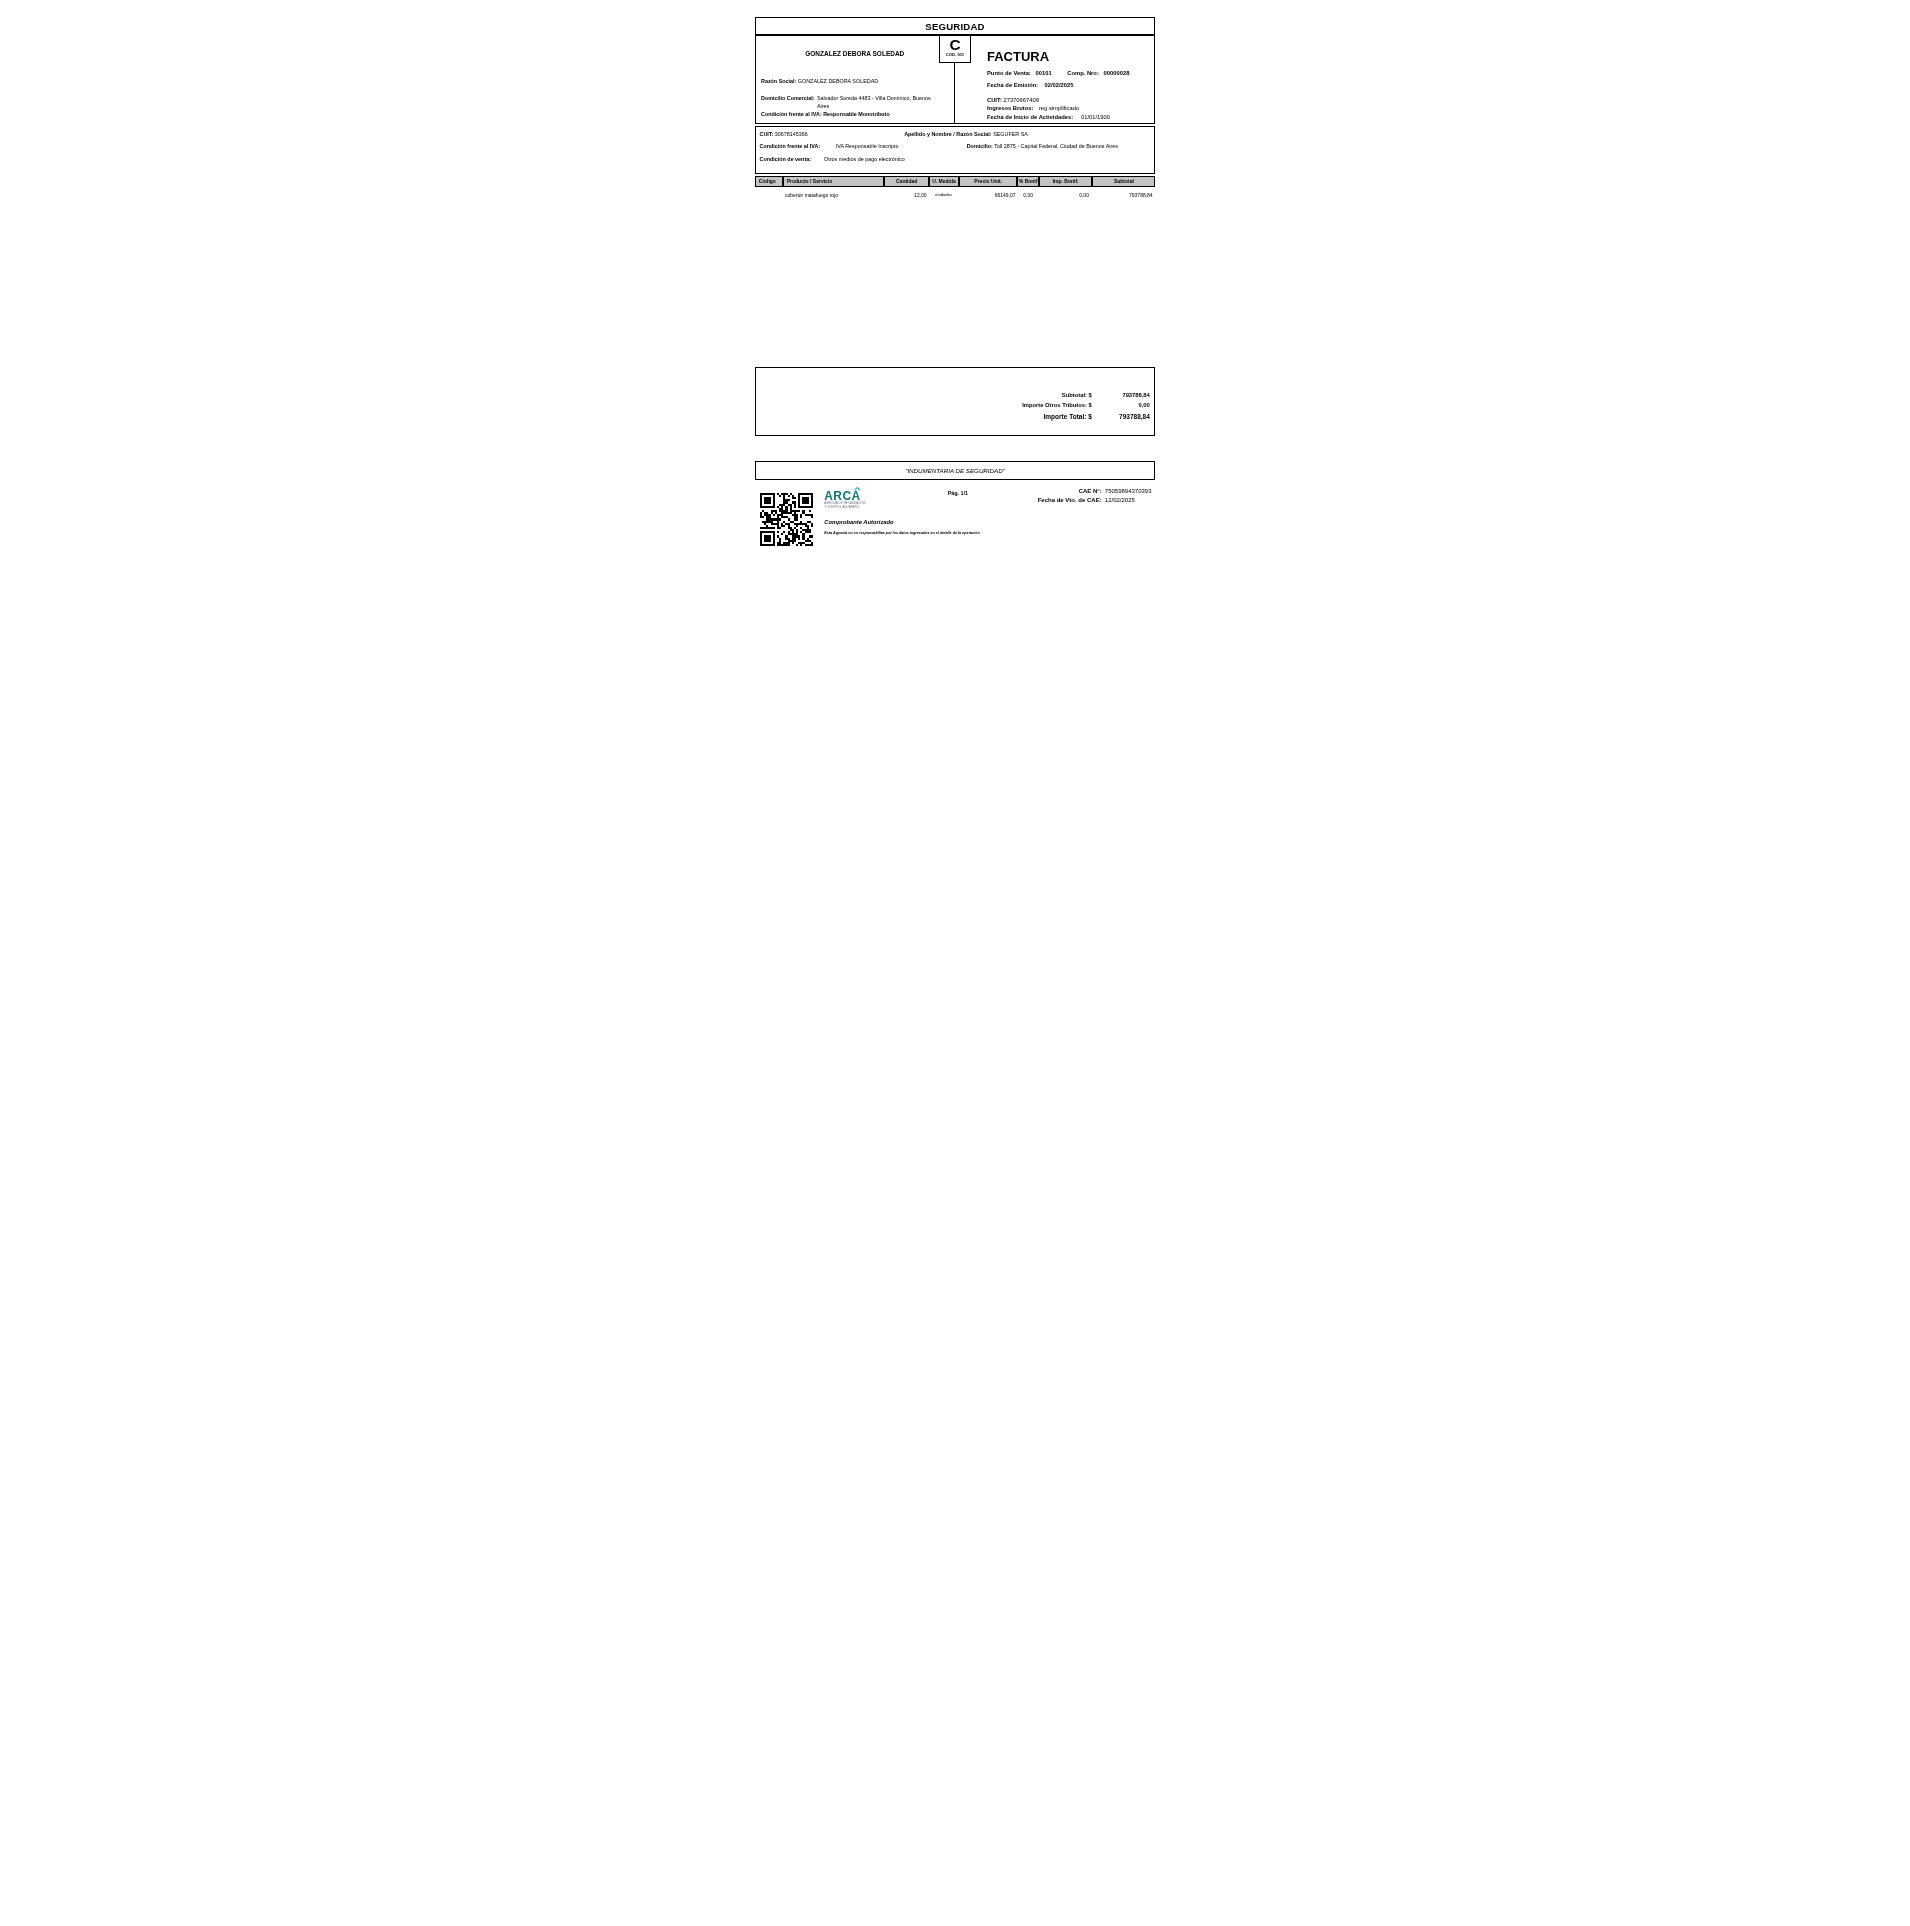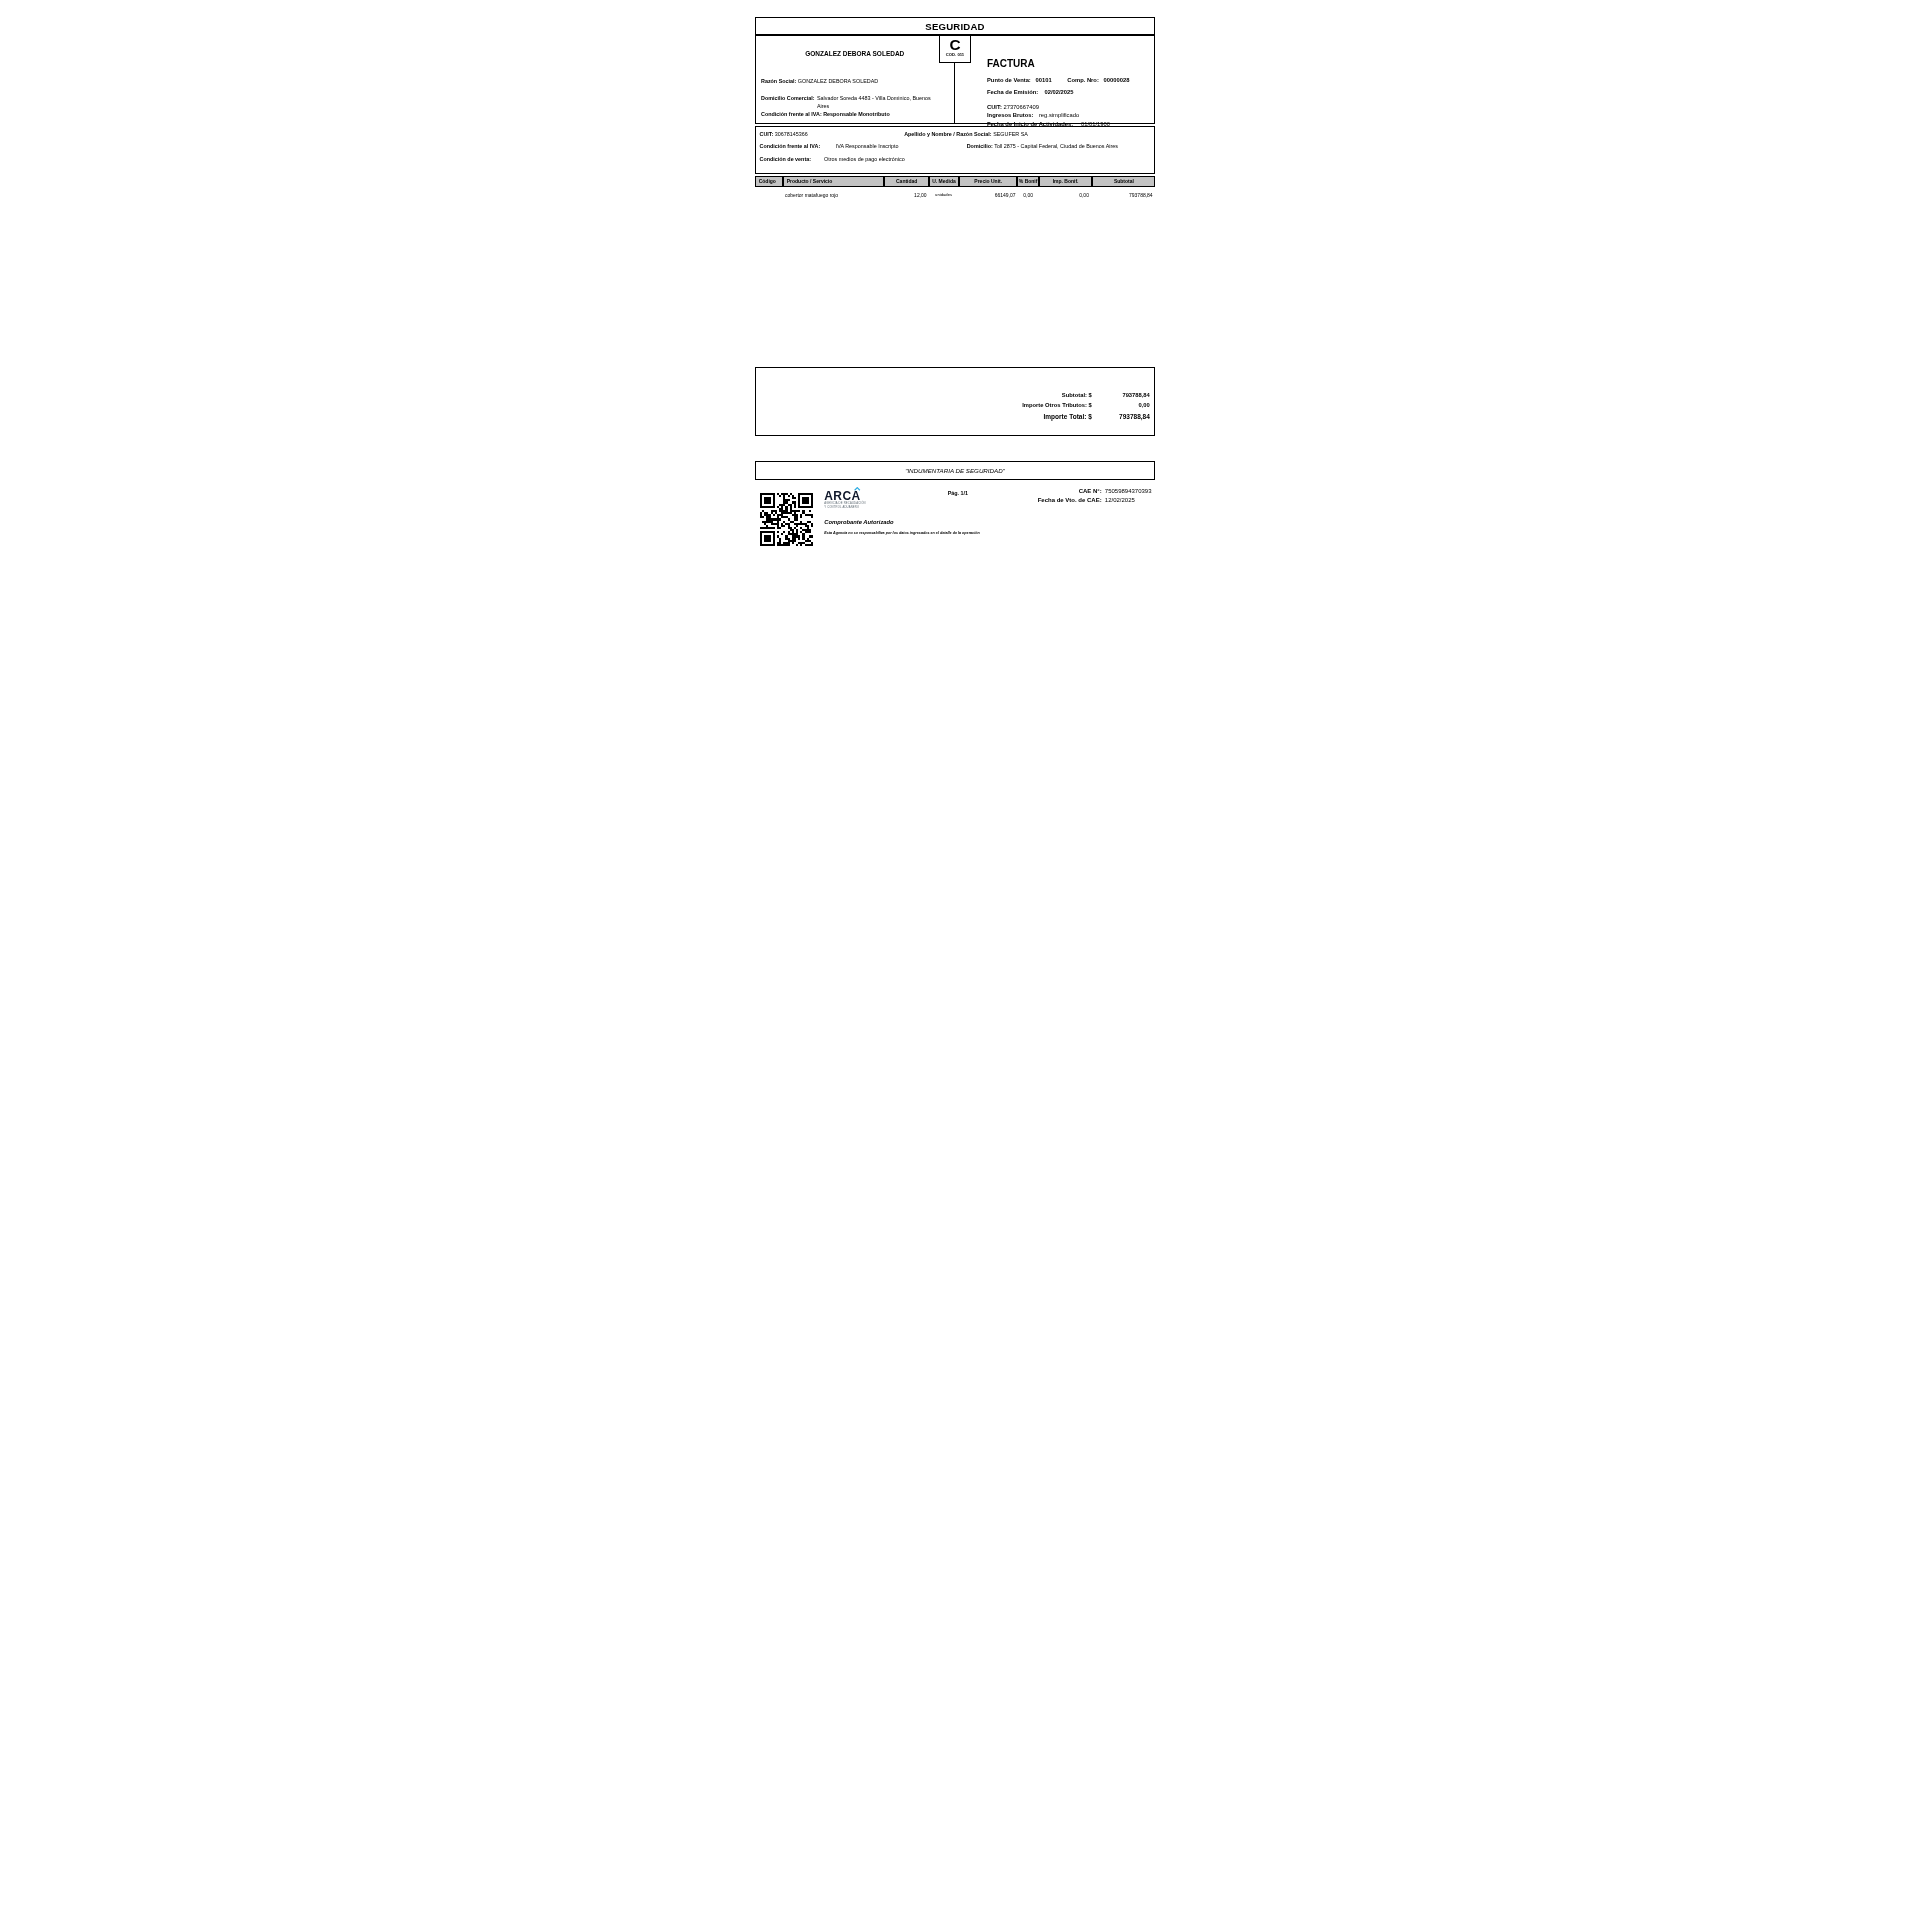--- a/index.html
+++ b/index.html
@@ -44,21 +44,21 @@
     box-sizing: border-box;
     padding: 0 6.2px 0 32px;
     font-size: 5.8px;
   }
   .seller-name { margin-top: 14px; text-align: center; font-size: 6.5px; font-weight: bold; }
   .row-razon { margin-top: 21.6px; line-height: 7.3px; }
   .row-dom { margin-top: 10px; line-height: 7.3px; display: flex; }
   .row-dom .val { display: inline-block; width: 119px; margin-left: 2.3px; }
   .row-iva { margin-top: 1.2px; line-height: 7.3px; font-weight: bold; }
 
-  .invoice-title { margin-top: 22px; font-size: 10px; font-weight: bold; line-height: 12.3px; }
+  .invoice-title { margin-top: 15px; font-size: 13px; font-weight: bold; line-height: 12.3px; }
   .row-pv { margin-top: 7.7px; line-height: 7.3px; font-weight: bold; }
   .row-pv .sep { margin-left: 14px; }
   .row-pv .v { margin-left: 3.1px; }
   .row-fe { margin-top: 3.9px; line-height: 7.3px; font-weight: bold; }
   .row-fe .v { margin-left: 4.6px; }
   .row-cuit { margin-top: 7.7px; line-height: 7.3px; }
   .row-ib { margin-top: 1.2px; line-height: 7.3px; }
   .row-ib .v { margin-left: 3.9px; }
   .row-ia { margin-top: 1.2px; line-height: 7.3px; }
   .row-ia .v { margin-left: 6.2px; }
@@ -147,21 +147,21 @@
   .bottom-section {
     position: relative;
     margin: 10.8px 11.6px 0 17.3px;
     height: 64px;
   }
   .qr-code { position: absolute; left: 0; top: 2.3px; width: 53px; height: 53px; }
   .arca-block { position: absolute; left: 64px; top: -1.5px; }
   .arca-wordmark {
     position: relative; display: inline-block;
     font-size: 12px; font-weight: bold; letter-spacing: 0.4px;
-    color: #0f172a; line-height: 12.3px;
+    color: #0f766e; line-height: 12.3px;
   }
   .arca-caret { position: absolute; top: -2.3px; right: 0px; width: 6.5px; height: 3.9px; }
   .arca-subtitle { font-size: 2.7px; letter-spacing: 0.2px; color: #5b6770; line-height: 3.5px; margin-top: 0.4px; }
   .autorizado { position: absolute; left: 64px; top: 28px; font-size: 5.8px; font-weight: bold; font-style: italic; }
   .disclaimer { position: absolute; left: 64px; top: 40px; font-size: 3.7px; font-weight: bold; font-style: italic; white-space: nowrap; }
   .page-indicator { position: absolute; left: 50%; transform: translateX(-50%); top: -0.8px; font-size: 5.4px; font-weight: bold; }
   .cae-block {
     position: absolute; right: 3.9px; top: -3.1px;
     display: grid; grid-template-columns: auto auto;
     column-gap: 3.1px; row-gap: 2.7px;

